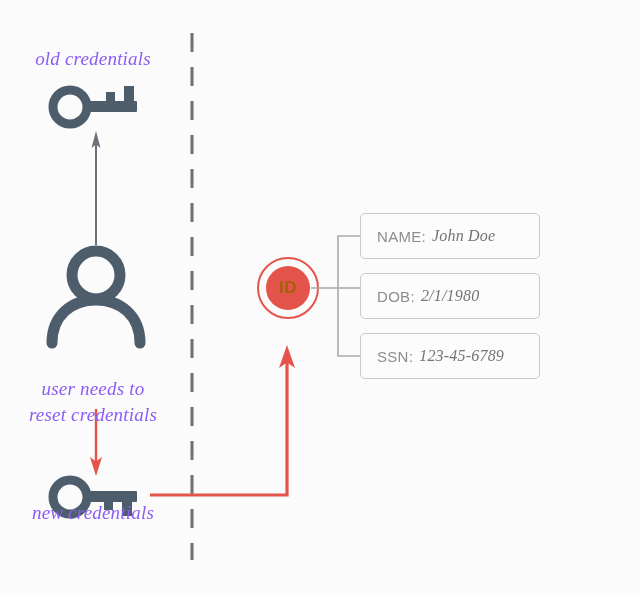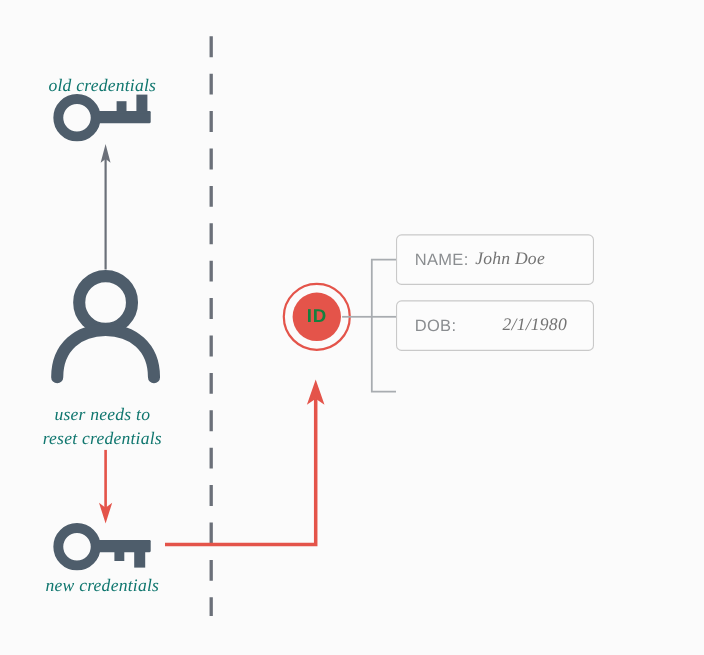--- a/index.html
+++ b/index.html
@@ -23,36 +23,35 @@
     position: absolute;
     left: 0;
     top: 0;
     width: 640px;
     height: 595px;
   }
   .caption {
     position: absolute;
     font-family: "Liberation Serif", serif;
     font-style: italic;
-    font-size: 16px;
-    color: #0f766e;
+    font-size: 19px;
+    color: #8b5cf6;
     text-align: center;
     line-height: 1.35;
     white-space: pre-line;
     letter-spacing: 0.2px;
-    margin-top: 22px;
   }
   #cap-old {
     left: 0px;
     top: 46px;
     width: 186px;
   }
   #cap-reset {
     left: 0px;
-    top: 345px;
+    top: 376px;
     width: 186px;
   }
   #cap-new {
     left: 0px;
     top: 500px;
     width: 186px;
   }
   .field-box {
     position: absolute;
     left: 360px;
@@ -60,21 +59,21 @@
     height: 46px;
     box-sizing: border-box;
     border: 1px solid #c9c9c9;
     border-radius: 5px;
     background: #fcfcfc;
     display: flex;
     align-items: center;
     padding-left: 16px;
   }
   #box-name { top: 213px; }
-  #box-dob  { top: 273px; gap: 36px; }
+  #box-dob  { top: 273px; }
   #box-ssn  { top: 333px; }
   .field-label {
     font-family: "Liberation Sans", sans-serif;
     font-size: 15px;
     color: #8a8d90;
     letter-spacing: 0.3px;
   }
   .field-value {
     font-family: "Liberation Serif", serif;
     font-style: italic;
@@ -88,21 +87,21 @@
     left: 262px;
     top: 262px;
     width: 52px;
     height: 52px;
     display: flex;
     align-items: center;
     justify-content: center;
     font-family: "Liberation Sans", sans-serif;
     font-weight: bold;
     font-size: 17px;
-    color: #15803d;
+    color: #a16207;
     letter-spacing: 0.6px;
     pointer-events: none;
   }
 </style>
 </head>
 <body>
 
 <div id="canvas">
 
   <svg class="svg-layer" viewBox="0 0 640 595" xmlns="http://www.w3.org/2000/svg">
@@ -169,14 +168,18 @@
   <div class="field-box" id="box-name">
     <span class="field-label">NAME:</span>
     <span class="field-value">John Doe</span>
   </div>
 
   <div class="field-box" id="box-dob">
     <span class="field-label">DOB:</span>
     <span class="field-value">2/1/1980</span>
   </div>
 
+  <div class="field-box" id="box-ssn">
+    <span class="field-label">SSN:</span>
+    <span class="field-value">123-45-6789</span>
+  </div>
 
 </div>
 
 </body></html>

